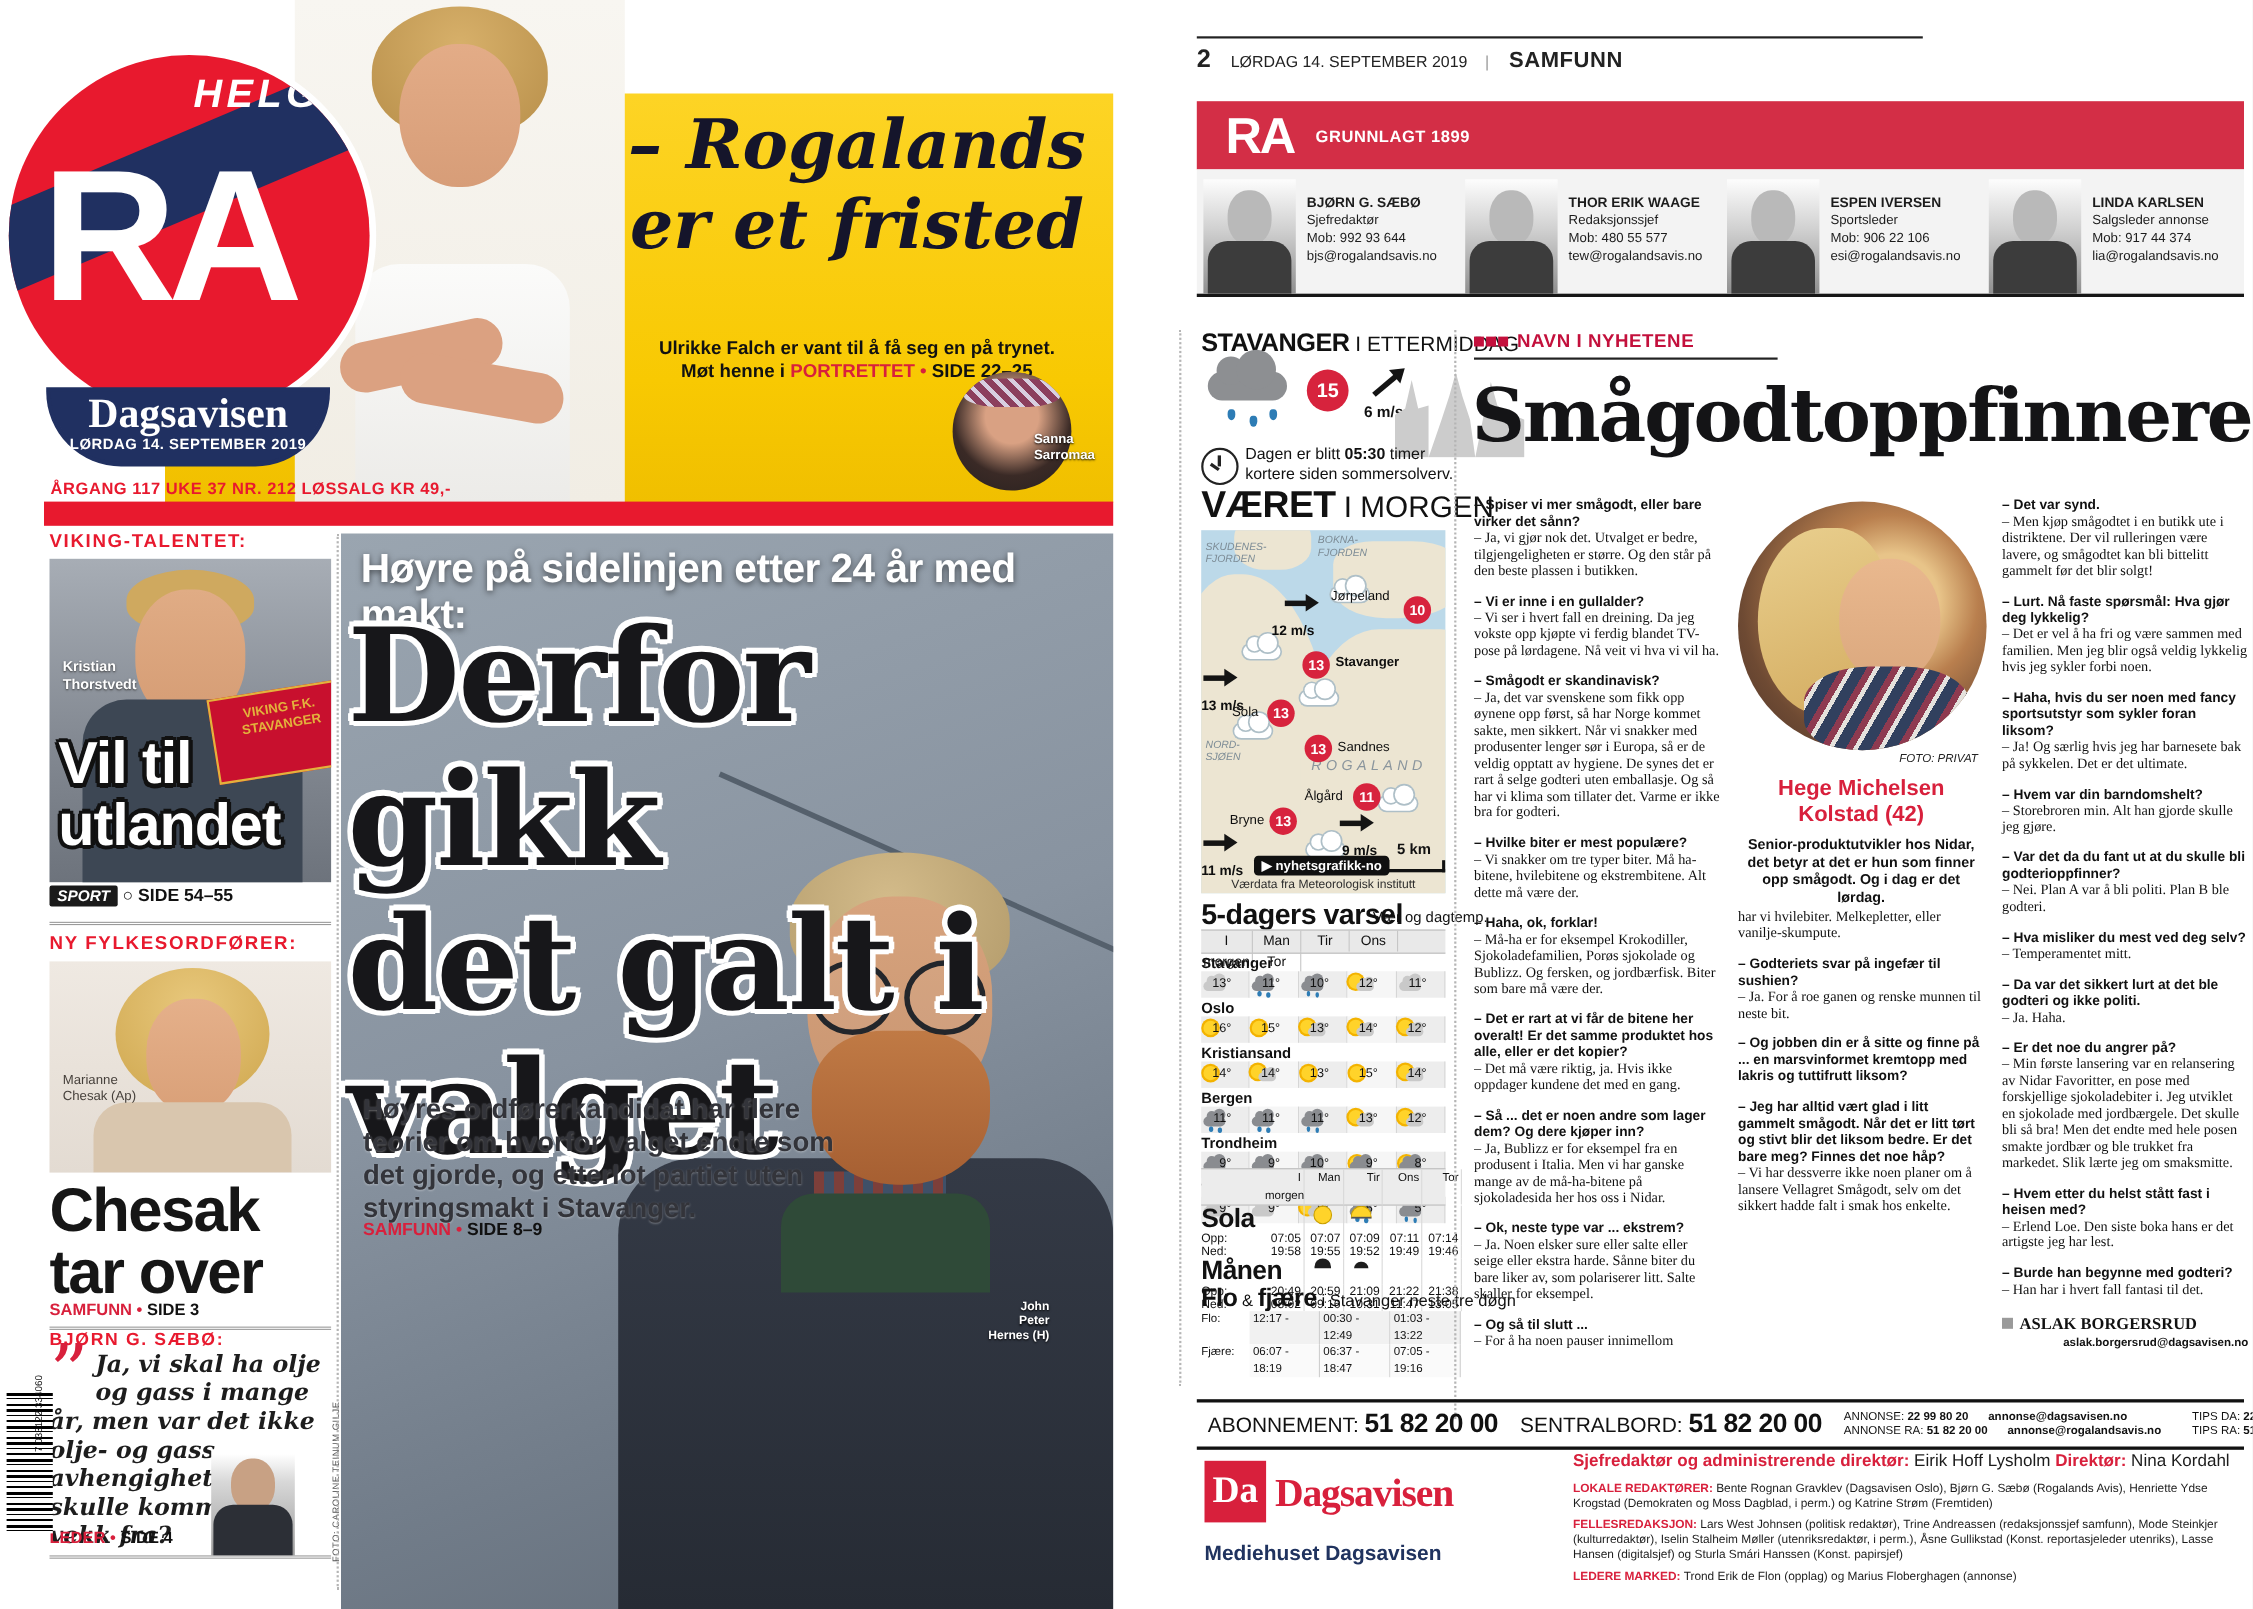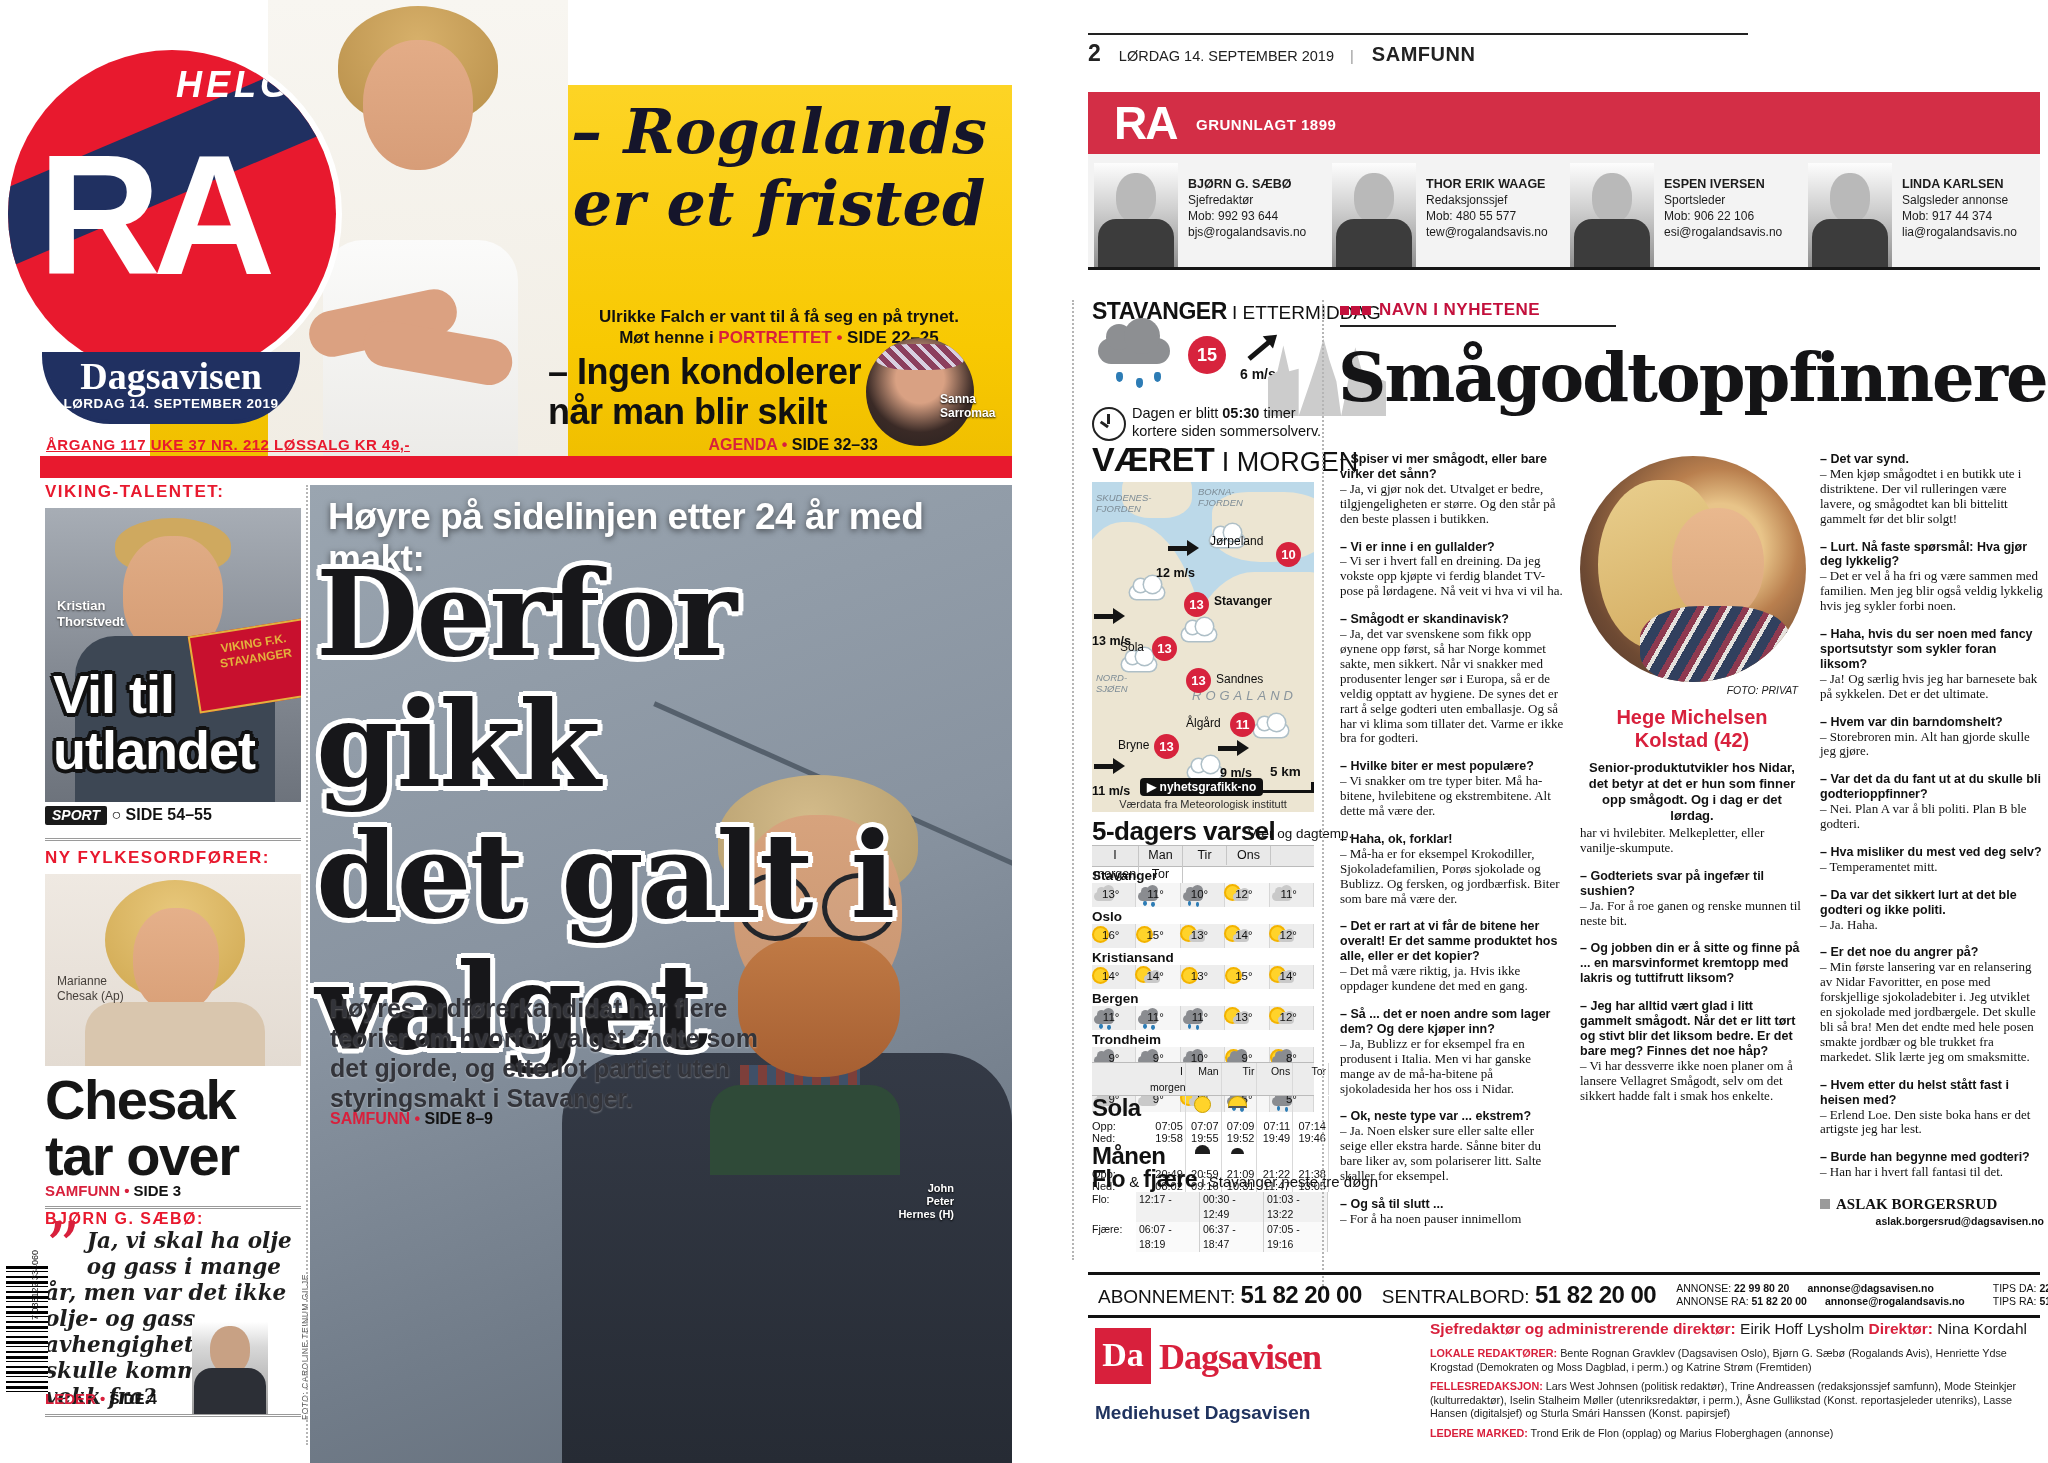--- a/index.html
+++ b/index.html
@@ -4,21 +4,21 @@
 <style>
   html,body{margin:0;padding:0;background:#e9e9e9;}
   #paper{position:relative;width:2048px;height:1463px;background:#fff;overflow:hidden;
          font-family:"Liberation Sans",sans-serif;color:#111;}
   .abs{position:absolute;}
   .red{color:#d8203c;}
 
   
   .fp-yellow{left:150px;top:85px;width:862px;height:372px;background:linear-gradient(180deg,#fdd425,#f8c902 70%,#f0bf00);}
   .fp-redband{left:40px;top:456px;width:972px;height:22px;background:#e8192e;}
-  .fp-issue{left:46px;top:436px;width:620px;font-size:15px;font-weight:bold;color:#e8192e;letter-spacing:.5px;text-decoration:underline;}
+  .fp-issue{left:46px;top:436px;width:620px;font-size:15px;font-weight:bold;color:#e8192e;letter-spacing:.5px;}
 
   .girl{left:268px;top:0;width:300px;height:457px;background:linear-gradient(180deg,#f8f6f1,#f1ede4);}
   .g-hair{position:absolute;left:70px;top:6px;width:160px;height:120px;border-radius:50% 50% 45% 45%;background:radial-gradient(circle at 50% 30%,#d7b06a,#b88f4a);}
   .g-face{position:absolute;left:95px;top:40px;width:110px;height:130px;border-radius:48%;background:linear-gradient(180deg,#e3ac87,#d79d78);}
   .g-top{position:absolute;left:55px;top:240px;width:195px;height:217px;border-radius:40px 40px 0 0;background:linear-gradient(180deg,#fbfbfa,#ecebe8);}
   .g-arm{position:absolute;width:150px;height:46px;border-radius:24px;background:#dba181;}
 
   .fp-circle{left:8px;top:50px;width:328px;height:328px;border-radius:50%;background:#e8192e;overflow:hidden;box-shadow:0 0 0 6px #fff;}
   .fp-band{position:absolute;left:-40px;top:64px;width:440px;height:74px;background:#203061;transform:rotate(-23deg);}
   .fp-helg{position:absolute;left:168px;top:14px;color:#fff;font-weight:bold;font-style:italic;font-size:36px;letter-spacing:4px;}
@@ -249,25 +249,20 @@
     <span>– Rogalands</span><br>
     <span>er et fristed</span>
   </div>
   <div class="abs bok-sub">
     <div>Ulrikke Falch er vant til å få seg en på trynet.</div>
     <div>
       <span>Møt henne i </span><span class="red">PORTRETTET</span><span class="red"> • </span><span>SIDE 22–25</span>
     </div>
   </div>
 
-  <div class="abs agenda">
-    <div class="l">– Ingen kondolerer</div>
-    <div class="l">når man blir skilt</div>
-    <div class="pg"><span class="red">AGENDA</span><span class="red"> • </span><span>SIDE 32–33</span></div>
-  </div>
   <div class="abs sanna">
     <div class="sanna-band"></div>
   </div>
   <div class="abs sanna-name">
     <div>Sanna</div>
     <div>Sarromaa</div>
   </div>
 
   <div class="abs fp-circle">
     <div class="fp-band"></div>

